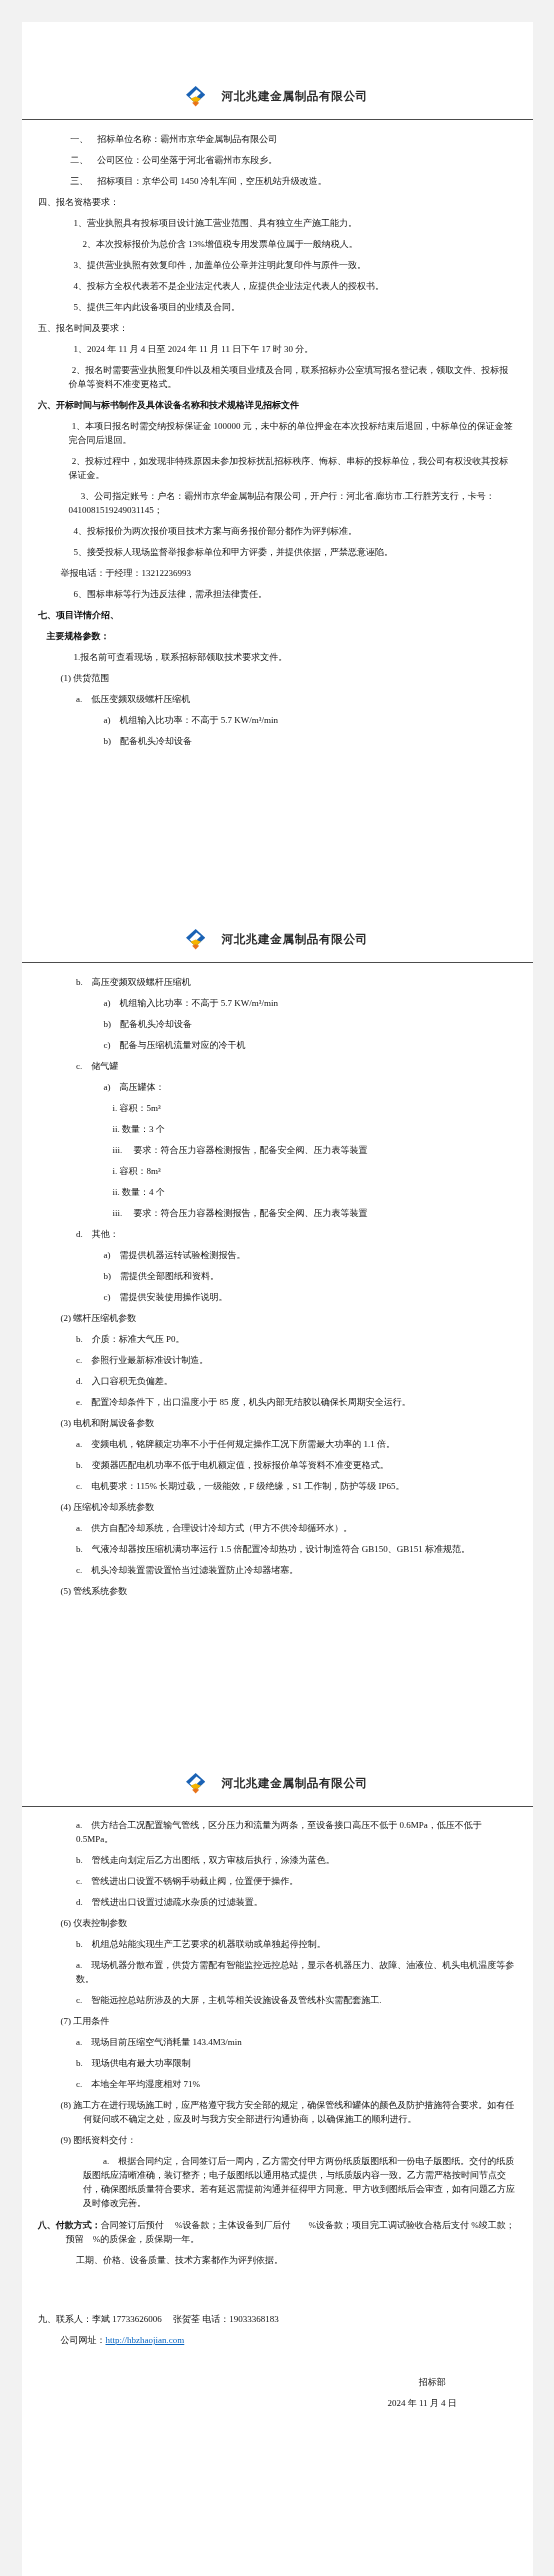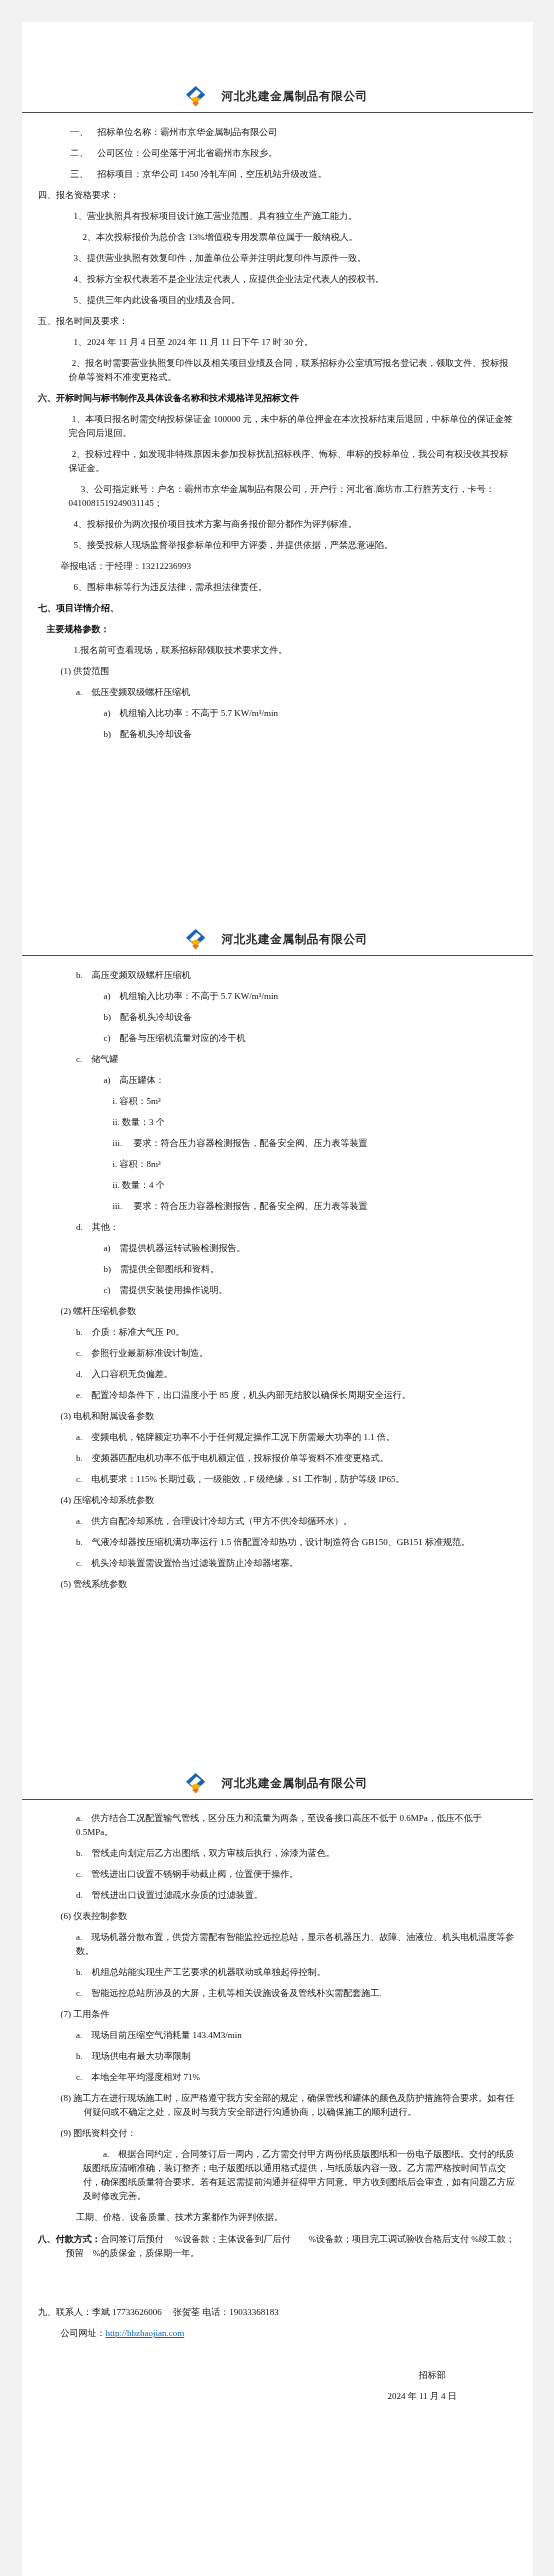--- a/index.html
+++ b/index.html
@@ -9,21 +9,21 @@
     color:#111;
   }
   .top-strip{height:22px;width:554px;background:var(--backdrop,#f2f2f2);}
   .page{width:511px;margin:0 auto;background:#ffffff;box-sizing:border-box;
         padding-left:39px;padding-right:16.7px;}
   .page1{height:898px;padding-top:64px;}
   .page2{height:845px;padding-top:9px;}
   .page3{height:811px;padding-top:7.7px;}
   .pghead{display:flex;align-items:center;justify-content:center;gap:16px;
           border-bottom:1.3px solid var(--rule,#4c4c4c);
-          padding-bottom:5px;margin-left:-39px;margin-right:-16.7px;margin-bottom:11.6px;}
+          padding-bottom:12px;margin-left:-39px;margin-right:-16.7px;margin-bottom:11.6px;}
   .pghead .co{font-size:11.6px;font-weight:bold;color:#2b2b2b;letter-spacing:0.6px;}
   .logo{width:19.3px;height:21px;display:block;}
   .doc-title{text-align:center;font-size:21px;font-weight:bold;letter-spacing:1.9px;
              margin:6.4px 0 14px 0;}
   .para{margin:0 0 7px 0;line-height:14px;font-size:9px;}
   .bold{font-weight:bold;}
   .ind-a{margin-left:9.7px;}
   .sec{margin-left:-22.5px;}
   .item{margin-left:13px;}
   .itemh{margin-left:8px;text-indent:3.2px;}
@@ -141,31 +141,31 @@
       <polygon points="22,47 14,38 22,35 30,38" fill="var(--logo-orange,#e8731a)"></polygon>
     </svg>
     <span class="co">河北兆建金属制品有限公司</span>
   </div>
   <div>
       <p class="para lt">a.　供方结合工况配置输气管线，区分压力和流量为两条，至设备接口高压不低于 0.6MPa，低压不低于 0.5MPa。</p>
       <p class="para lt">b.　管线走向划定后乙方出图纸，双方审核后执行，涂漆为蓝色。</p>
       <p class="para lt">c.　管线进出口设置不锈钢手动截止阀，位置便于操作。</p>
       <p class="para lt">d.　管线进出口设置过滤疏水杂质的过滤装置。</p>
       <p class="para pnum">(6) 仪表控制参数</p>
+      <p class="para lt">b.　机组总站能实现生产工艺要求的机器联动或单独起停控制。</p>
       <p class="para lt">a.　现场机器分散布置，供货方需配有智能监控远控总站，显示各机器压力、故障、油液位、机头电机温度等参数。</p>
-      <p class="para lt">b.　机组总站能实现生产工艺要求的机器联动或单独起停控制。</p>
       <p class="para lt">c.　智能远控总站所涉及的大屏，主机等相关设施设备及管线朴实需配套施工.</p>
       <p class="para pnum">(7) 工用条件</p>
       <p class="para lt">a.　现场目前压缩空气消耗量 143.4M3/min</p>
       <p class="para lt">b.　现场供电有最大功率限制</p>
       <p class="para lt">c.　本地全年平均湿度相对 71%</p>
       <p class="para pnumh">(8) 施工方在进行现场施工时，应严格遵守我方安全部的规定，确保管线和罐体的颜色及防护措施符合要求。如有任何疑问或不确定之处，应及时与我方安全部进行沟通协商，以确保施工的顺利进行。</p>
       <p class="para pnum">(9) 图纸资料交付：</p>
       <p class="para subh">a.　根据合同约定，合同签订后一周内，乙方需交付甲方两份纸质版图纸和一份电子版图纸。交付的纸质版图纸应清晰准确，装订整齐；电子版图纸以通用格式提供，与纸质版内容一致。乙方需严格按时间节点交付，确保图纸质量符合要求。若有延迟需提前沟通并征得甲方同意。甲方收到图纸后会审查，如有问题乙方应及时修改完善。</p>
+      <p class="para pay" style="margin-top: 7.7px;"><span style="font-weight: bold;">八、付款方式：</span><span>合同签订后预付　 %设备款；主体设备到厂后付　　%设备款；项目完工调试验收合格后支付 %竣工款；预留　%的质保金，质保期一年。</span></p>
       <p class="para lt" style="margin-top: 6.4px;">工期、价格、设备质量、技术方案都作为评判依据。</p>
-      <p class="para pay" style="margin-top: 7.7px;"><span style="font-weight: bold;">八、付款方式：</span><span>合同签订后预付　 %设备款；主体设备到厂后付　　%设备款；项目完工调试验收合格后支付 %竣工款；预留　%的质保金，质保期一年。</span></p>
       <p class="para sec" style="margin-top: 45px;">九、联系人：李斌 17733626006　 张贺荃 电话：19033368183</p>
       <p class="para flush"><span>公司网址：</span><a href="#" class="doclink">http://hbzhaojian.com</a></p>
       <p class="para right" style="margin-top: 28px;">招标部</p>
       <p class="para right2" style="margin-top: 6.4px;">2024 年 11 月 4 日</p>
     </div>
 </div>
 
 
 </body></html>

